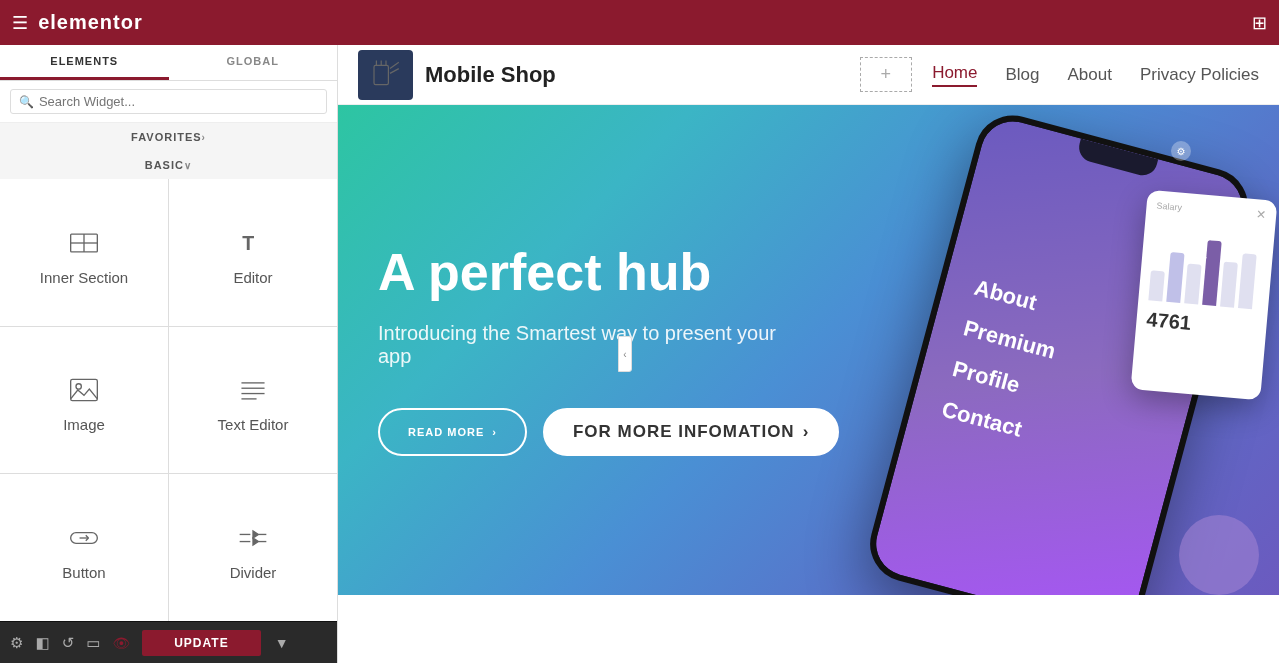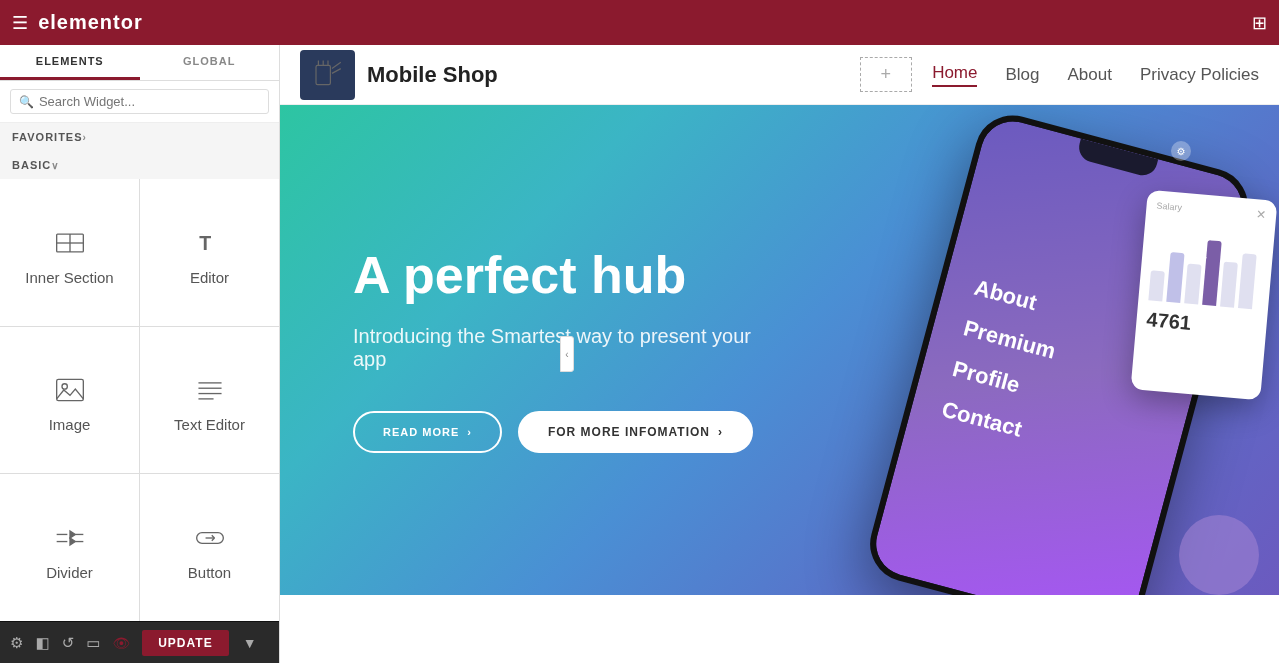--- a/index.html
+++ b/index.html
@@ -21,21 +21,21 @@
 
     
     .main-layout {
       display: flex;
       flex: 1;
       overflow: hidden;
     }
 
     
     .sidebar {
-      width: 280px;
+      width: 338px;
       background: #f5f5f5;
       display: flex;
       flex-direction: column;
       flex-shrink: 0;
       border-right: 1px solid #ddd;
     }
     .sidebar-tabs {
       display: flex;
       border-bottom: 1px solid #ddd;
       background: white;
@@ -72,21 +72,21 @@
       outline: none;
       font-size: 13px;
       color: #888;
       width: 100%;
       background: transparent;
     }
     .search-icon-inner { color: #aaa; font-size: 12px; margin-right: 5px; }
 
     .section-header {
       display: flex;
-      justify-content: flex-start;
+      justify-content: center;
       align-items: center;
       padding: 8px 12px;
       font-size: 11px;
       font-weight: bold;
       letter-spacing: 1px;
       color: #555;
       cursor: pointer;
     }
     .section-header .chevron { font-size: 10px; color: #888; }
 
@@ -134,21 +134,21 @@
       padding: 0 10px;
       gap: 12px;
       border-top: 1px solid #111;
       flex-shrink: 0;
     }
     .toolbar-icon { color: #aaa; font-size: 16px; cursor: pointer; }
     .update-btn {
       background: #8b1a2e;
       color: white;
       border: none;
-      padding: 6px 16px;
+      padding: 6px 32px;
       font-size: 12px;
       font-weight: bold;
       cursor: pointer;
       letter-spacing: 1px;
       border-radius: 2px;
     }
     .toolbar-arrow { color: #aaa; font-size: 14px; cursor: pointer; margin-left: 2px; }
 
     
     .canvas-area {
@@ -216,24 +216,23 @@
     .hero-section {
       width: 100%;
       height: 490px;
       background: linear-gradient(135deg, #2dc5a2 0%, #3bb5c5 25%, #4a8fd4 50%, #5b6dc8 75%, #6b5abf 100%);
       position: relative;
       overflow: hidden;
       display: flex;
       align-items: center;
     }
     .hero-content {
-      padding: 0 56px;
+      padding: 0 40px;
       z-index: 2;
       position: relative;
-      margin-left: 17px;
     }
     .hero-title {
       font-size: 52px;
       font-weight: bold;
       color: white;
       line-height: 1.1;
       margin-bottom: 20px;
     }
     .hero-subtitle {
       font-size: 20px;
@@ -258,21 +257,21 @@
       display: flex;
       align-items: center;
       gap: 8px;
     }
     .btn-secondary {
       background: white;
       border: 2px solid white;
       color: #333;
       padding: 12px 28px;
       border-radius: 25px;
-      font-size: 12px;
+      font-size: 17px;
       font-weight: bold;
       letter-spacing: 1px;
       cursor: pointer;
       display: flex;
       align-items: center;
       gap: 8px;
     }
 
     
     .hero-phone-area {
@@ -489,41 +488,41 @@
             <line x1="5" y1="28" x2="22" y2="28"></line>
           </svg>
         </div>
         <span class="widget-label">Text Editor</span>
       </div>
 
 
       <div class="widget-item">
         <div class="widget-icon">
           <svg viewBox="0 0 36 36" stroke="#666" fill="none" stroke-width="1.5">
+            <rect x="3" y="12" width="30" height="12" rx="6"></rect>
+            <line x1="13" y1="18" x2="23" y2="18"></line>
+            <line x1="20" y1="15" x2="23" y2="18"></line>
+            <line x1="20" y1="21" x2="23" y2="18"></line>
+          </svg>
+        </div>
+        <span class="widget-label">Button</span>
+      </div>
+
+      <div class="widget-item">
+        <div class="widget-icon">
+          <svg viewBox="0 0 36 36" stroke="#666" fill="none" stroke-width="1.5">
             <line x1="3" y1="14" x2="15" y2="14"></line>
             <polygon points="18,10 18,18 24,14" fill="#666" stroke="#666"></polygon>
             <line x1="24" y1="14" x2="33" y2="14"></line>
             <line x1="3" y1="22" x2="15" y2="22"></line>
             <polygon points="18,26 18,18 24,22" fill="#666" stroke="#666"></polygon>
             <line x1="24" y1="22" x2="33" y2="22"></line>
           </svg>
         </div>
         <span class="widget-label">Divider</span>
-      </div>
-
-      <div class="widget-item">
-        <div class="widget-icon">
-          <svg viewBox="0 0 36 36" stroke="#666" fill="none" stroke-width="1.5">
-            <rect x="3" y="12" width="30" height="12" rx="6"></rect>
-            <line x1="13" y1="18" x2="23" y2="18"></line>
-            <line x1="20" y1="15" x2="23" y2="18"></line>
-            <line x1="20" y1="21" x2="23" y2="18"></line>
-          </svg>
-        </div>
-        <span class="widget-label">Button</span>
       </div>
 
 
     </div>
 
     <div class="bottom-toolbar sidebar-bottom">
       <span class="toolbar-icon" style="font-size:15px;">⚙</span>
       <span class="toolbar-icon" style="font-size:15px;">◧</span>
       <span class="toolbar-icon" style="font-size:15px;">↺</span>
       <span class="toolbar-icon" style="font-size:15px;">▭</span>

